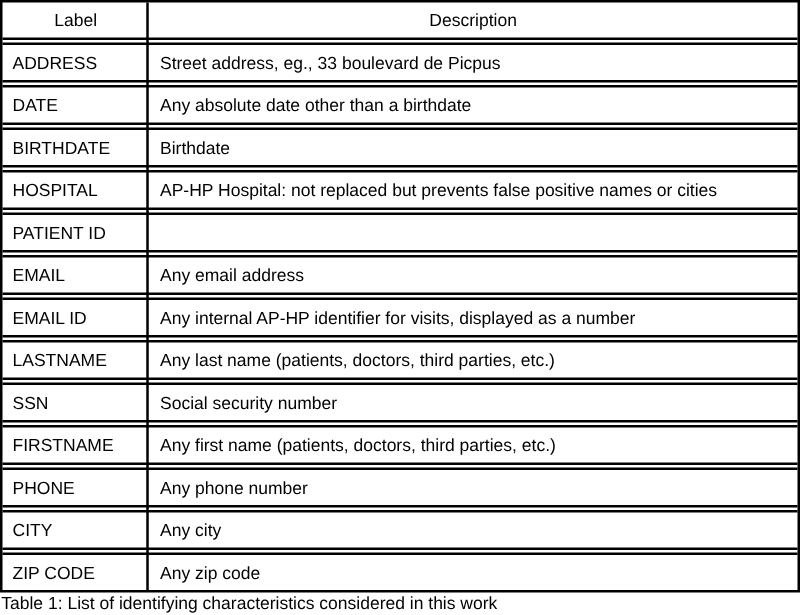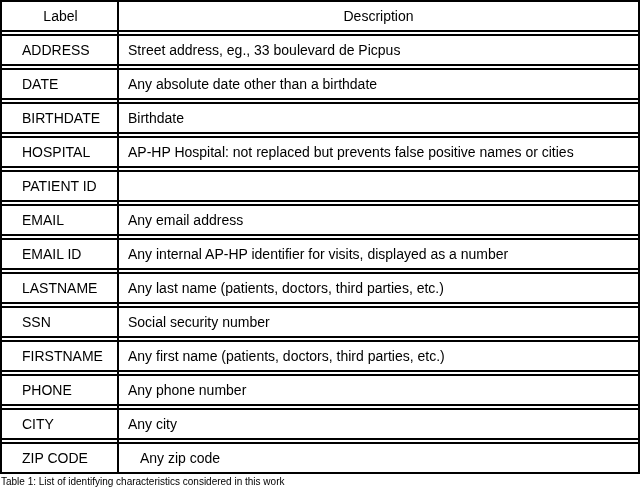--- a/index.html
+++ b/index.html
@@ -24,57 +24,56 @@
   .row {
     display: flex;
     border-bottom: 2px solid #000000;
   }
   .row + .row {
     border-top: 2px solid #000000;
     margin-top: 2px;
   }
   .row.last-row {
     border-bottom: none;
-    gap: 12px;
   }
   .cell {
     box-sizing: border-box;
     height: 28px;
     display: flex;
     align-items: center;
     font-size: 14px;
     line-height: 1;
     white-space: nowrap;
     overflow: hidden;
   }
   .label-col {
     flex: 0 0 117px;
     width: 117px;
-    padding-left: 20px;
+    padding-left: 8px;
   }
   .desc-col {
     flex: 1 1 auto;
     padding-left: 9px;
   }
   .header-row .cell {
     font-weight: normal;
     justify-content: center;
     padding-left: 0;
   }
   .col-divider {
     position: absolute;
     top: 0;
     bottom: 0;
     left: 115px;
     width: 2px;
     background: #000000;
   }
   .caption {
     margin-top: 0;
-    font-size: 10px;
+    font-size: 14px;
     line-height: 16px;
     padding-left: 1px;
   }
 </style>
 </head>
 <body>
 
 <div class="table-frame">
   <div class="row header-row">
     <div class="cell label-col">Label</div>

